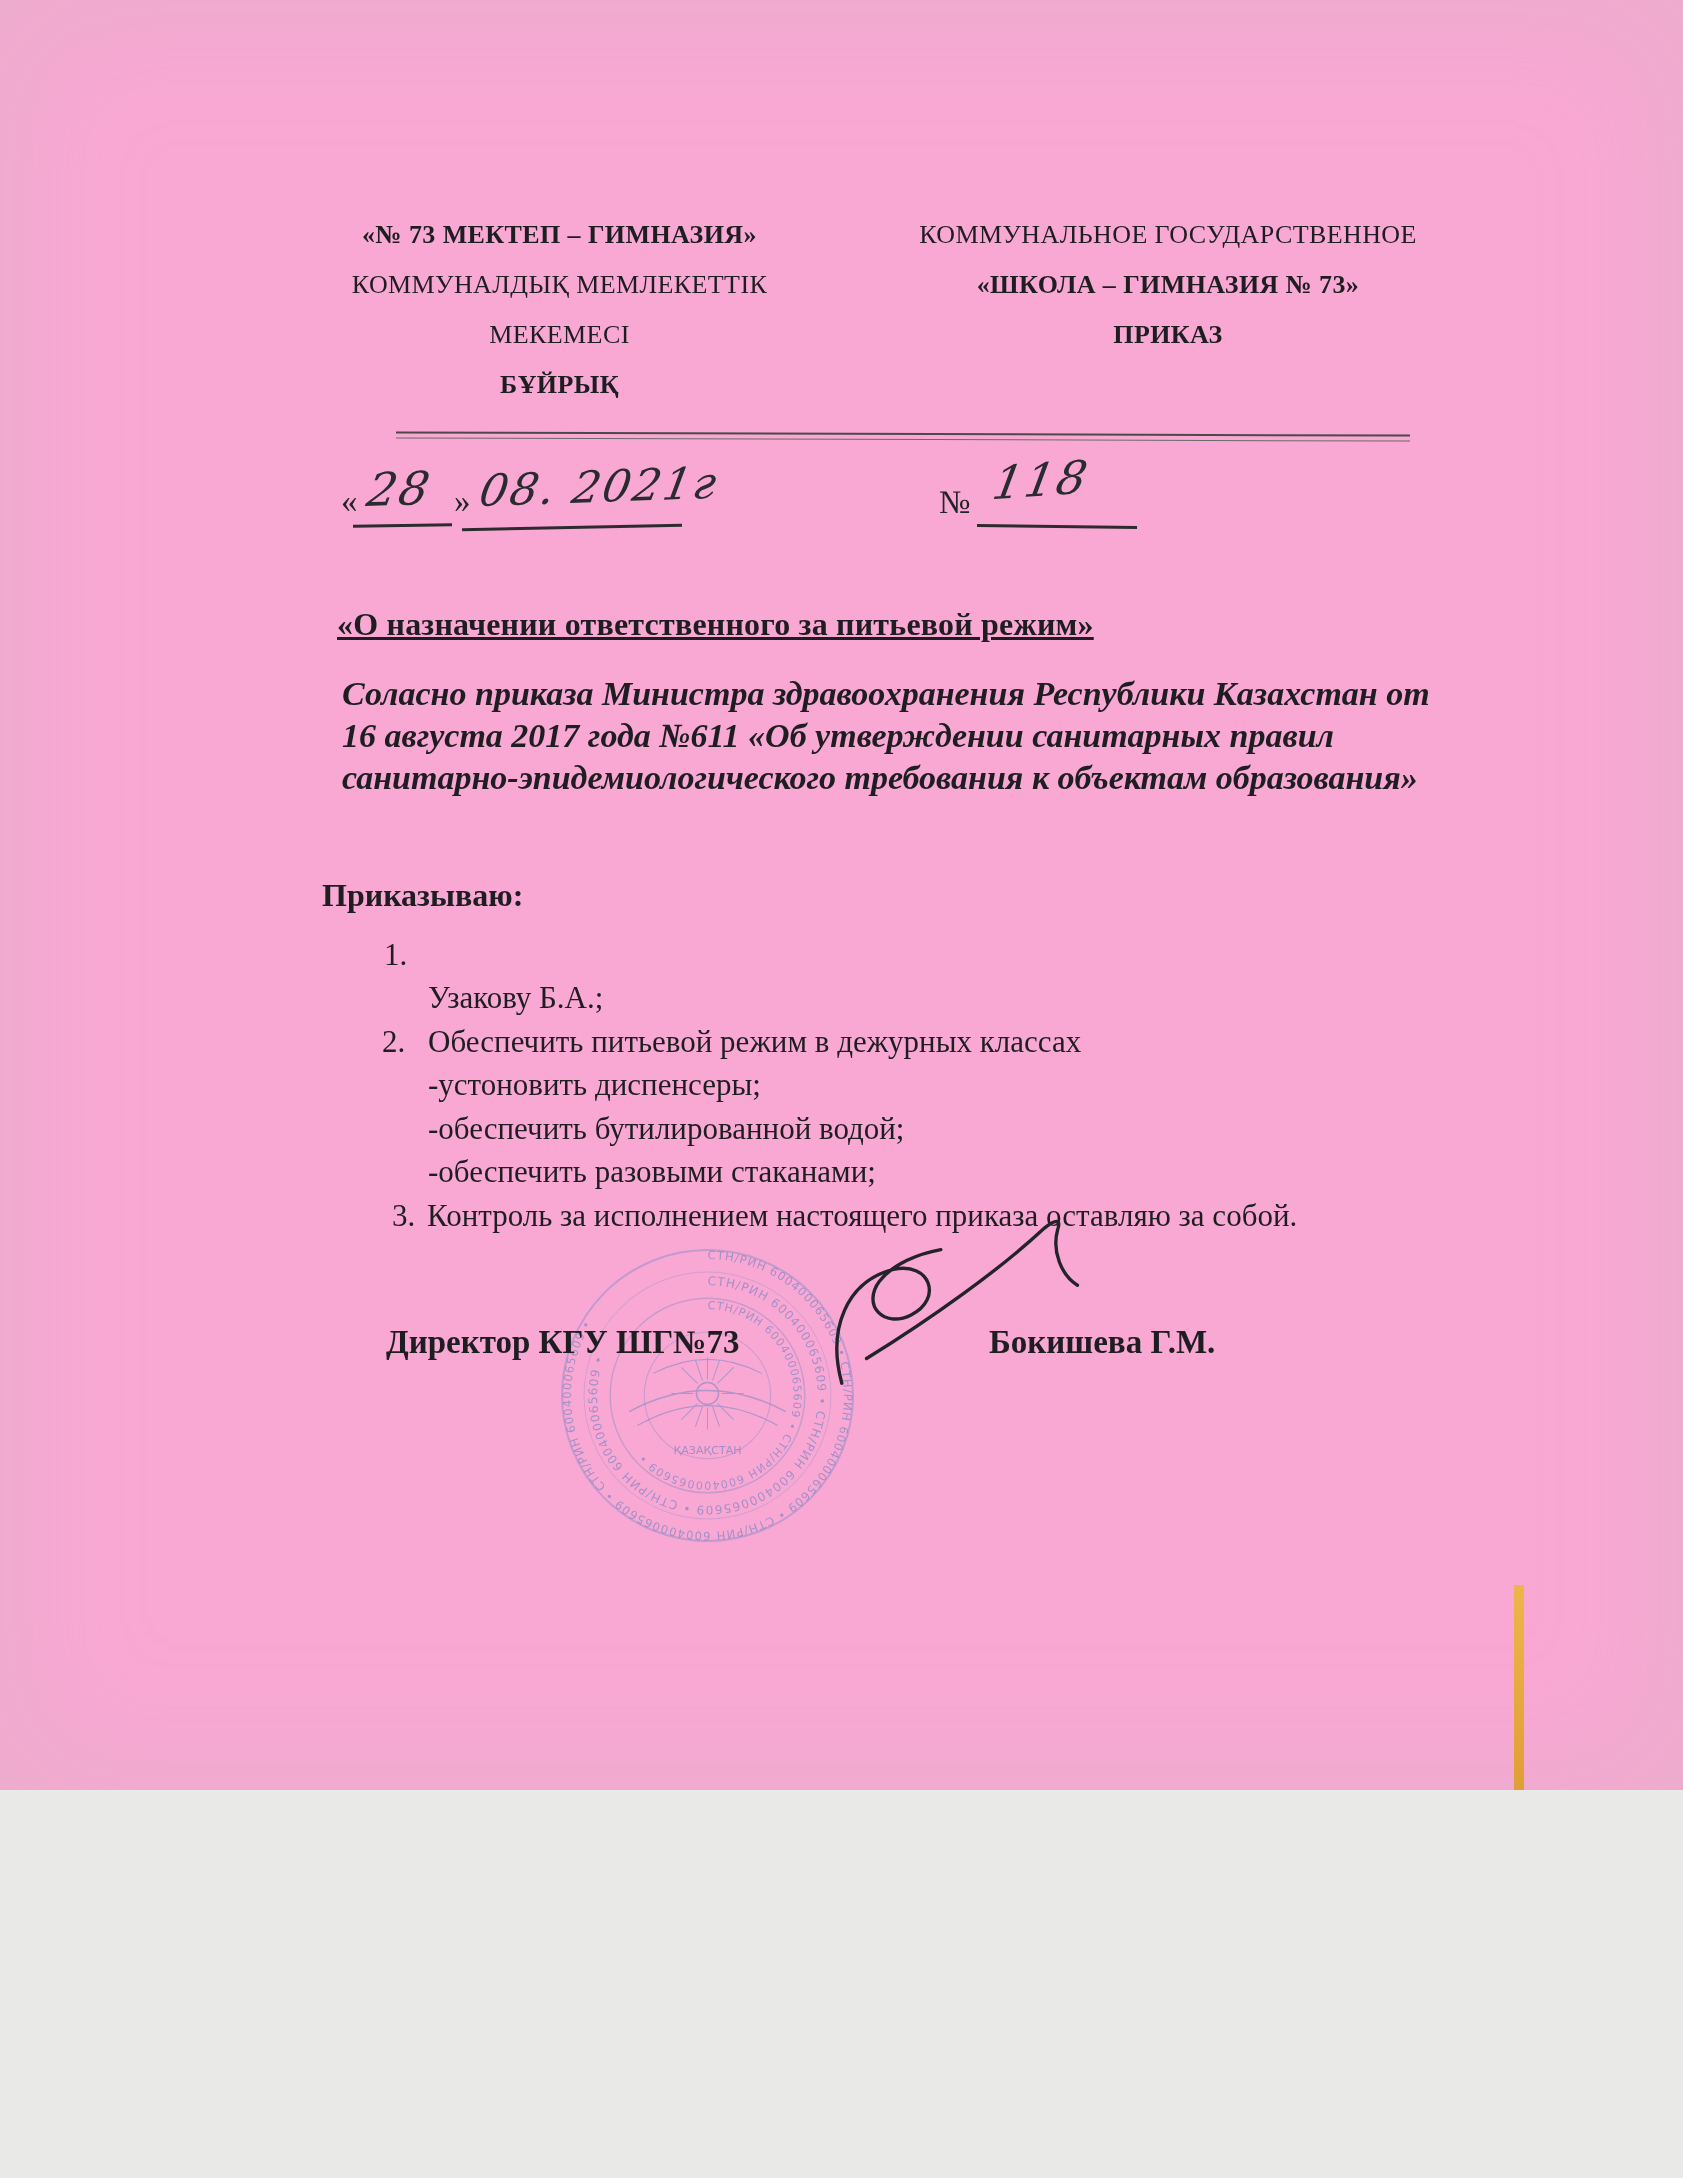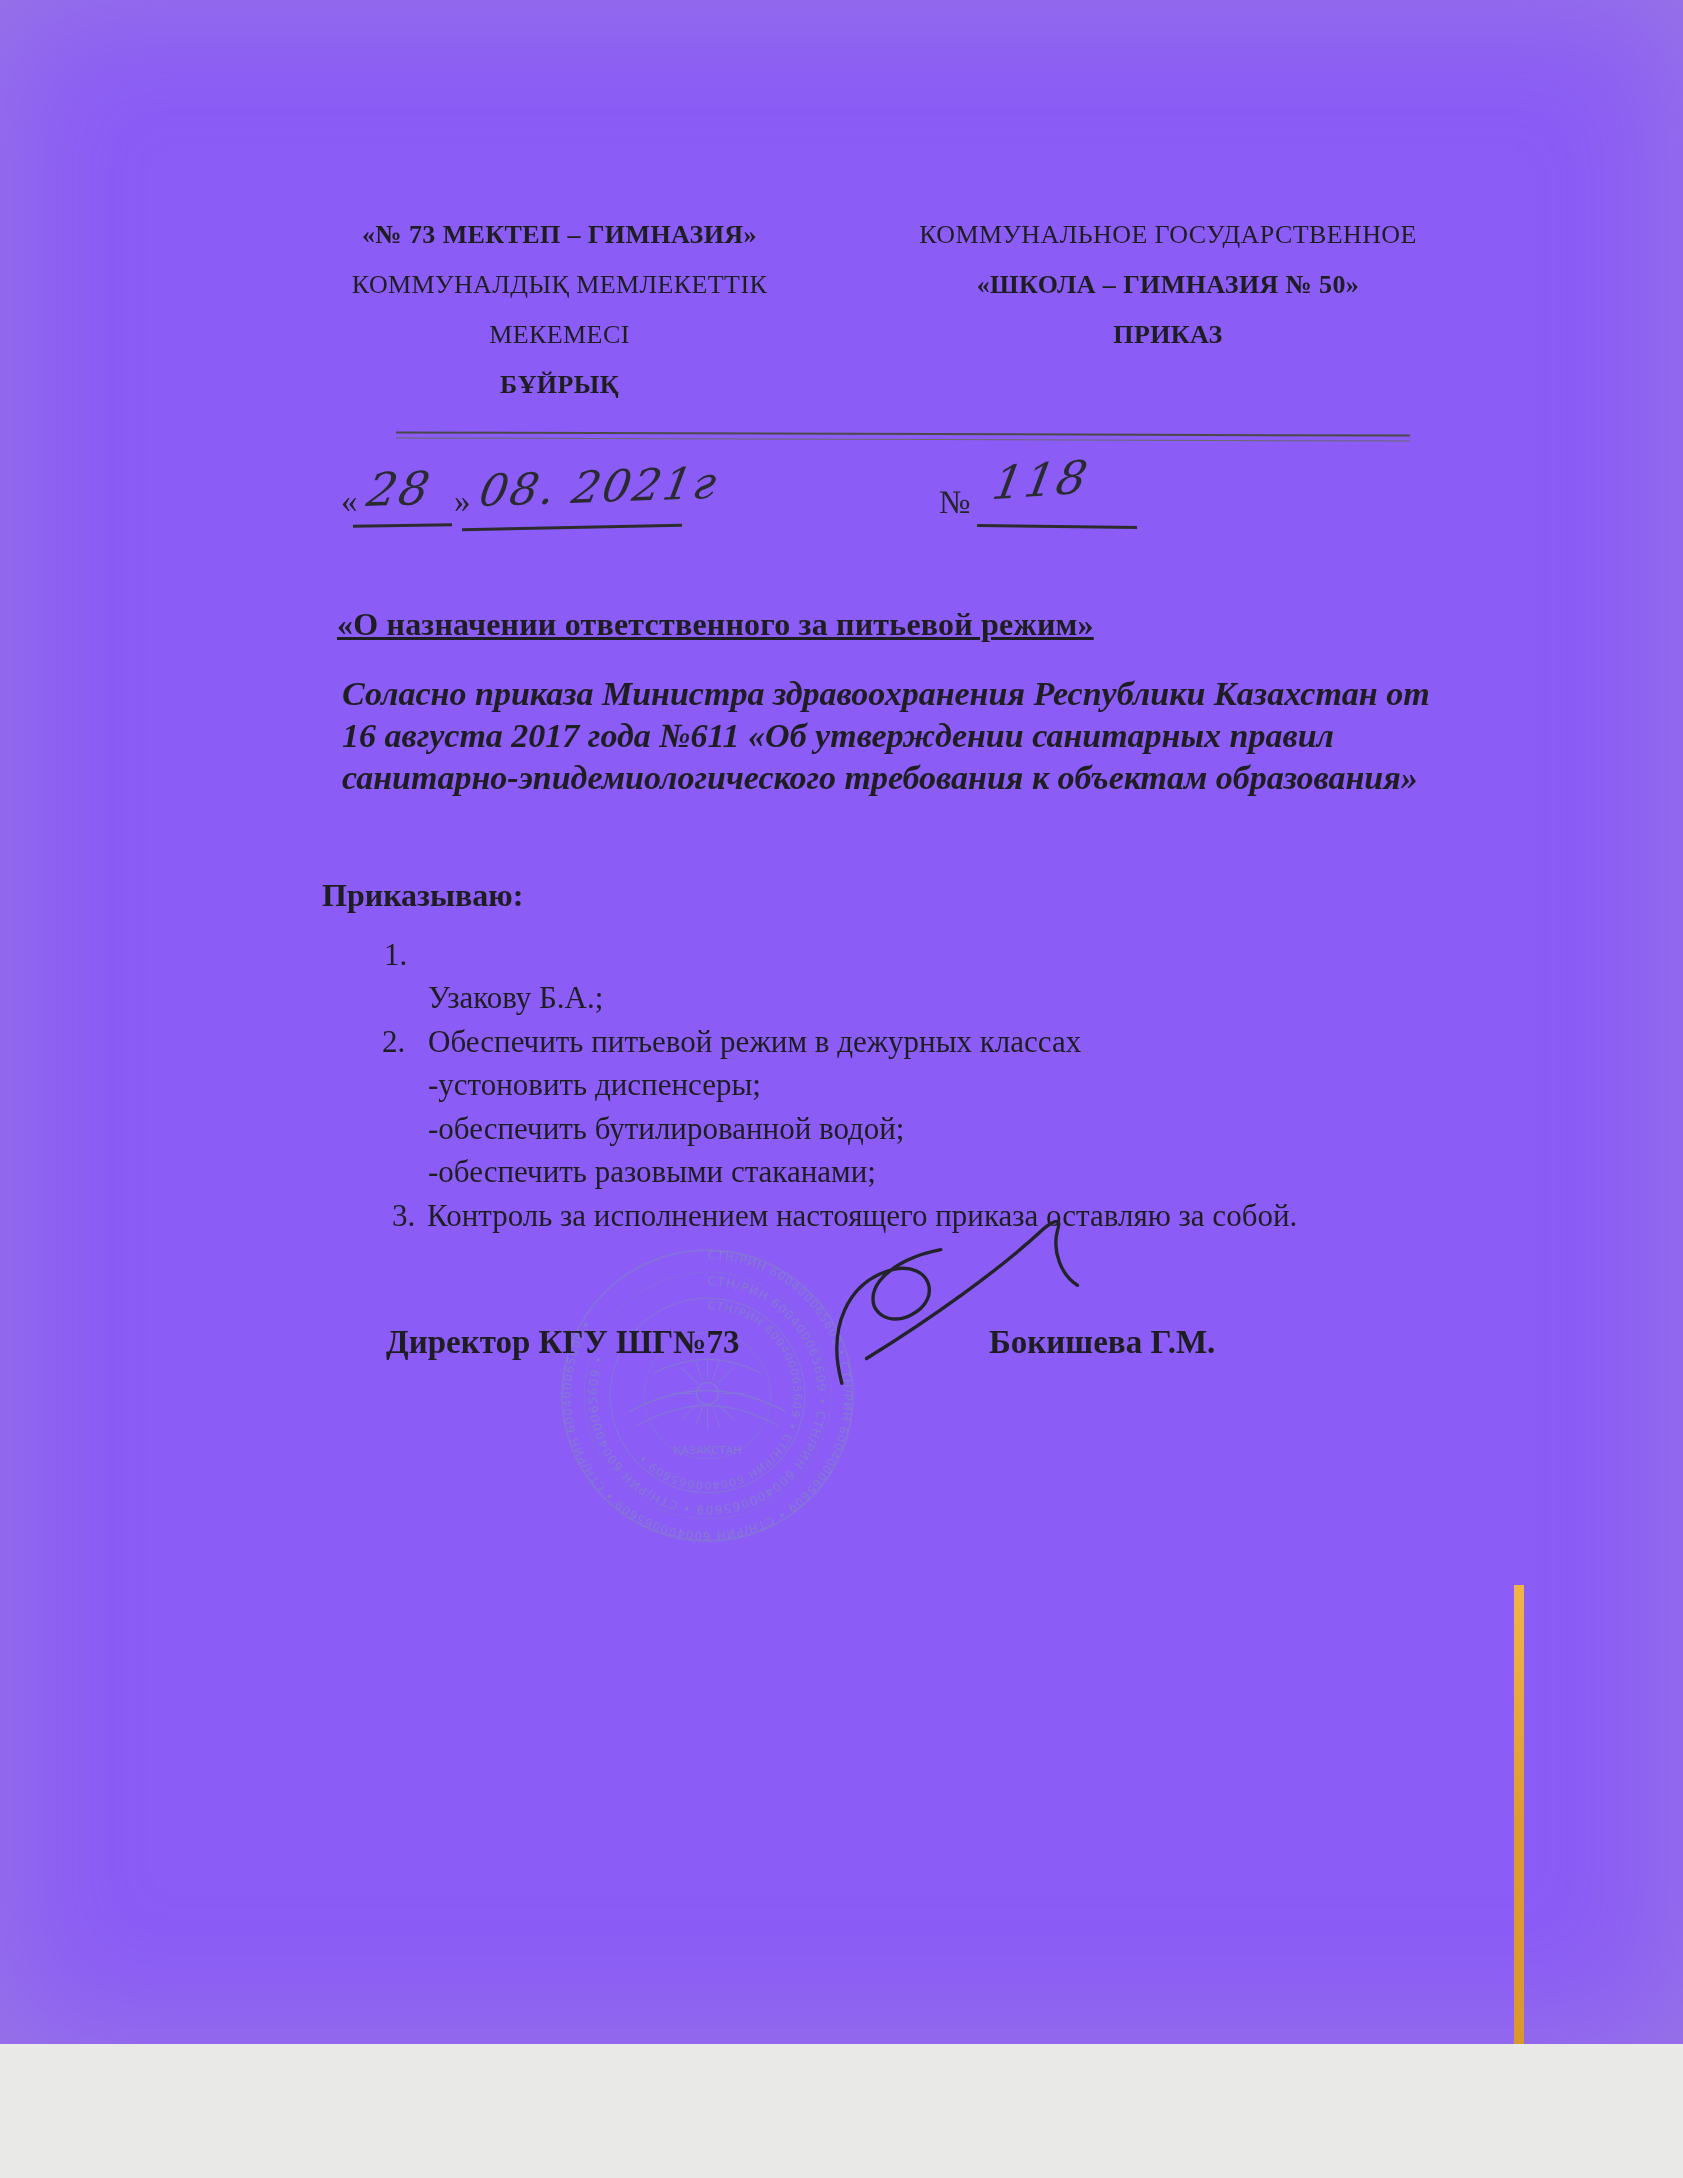--- a/index.html
+++ b/index.html
@@ -1,20 +1,20 @@
 <!DOCTYPE html>
 <html><head>
 <meta charset="utf-8">
 <style>
   html,body{margin:0;padding:0;background:#e9e9e7;}
   #page{
     position:relative;
-    width:1683px;height:2044px;
+    width:1683px;height:1790px;
     margin:0 auto;
-    background:#8b5cf6;
+    background:#f9a8d4;
     box-shadow:inset 0 0 139px rgba(190,190,184,.28);
     font-family:"Liberation Serif","DejaVu Serif",serif;
     color:#1e1e22;
     overflow:hidden;
   }
   .abs{position:absolute;}
   
   .hdr{line-height:50px;text-align:center;font-size:26px;letter-spacing:0.4px;}
   .hdr .b{font-weight:bold;}
   .hdr-left{left:287px;top:210px;width:545px;}
@@ -53,21 +53,21 @@
 
   <div class="abs hdr hdr-left">
     <div class="b">«№ 73 МЕКТЕП – ГИМНАЗИЯ»</div>
     <div>КОММУНАЛДЫҚ МЕМЛЕКЕТТІК</div>
     <div>МЕКЕМЕСІ</div>
     <div class="b">БҰЙРЫҚ</div>
   </div>
 
   <div class="abs hdr hdr-right">
     <div>КОММУНАЛЬНОЕ ГОСУДАРСТВЕННОЕ</div>
-    <div class="b">«ШКОЛА – ГИМНАЗИЯ № 50»</div>
+    <div class="b">«ШКОЛА – ГИМНАЗИЯ № 73»</div>
     <div class="b">ПРИКАЗ</div>
   </div>
 
   <div class="abs rule"></div>
 
   <div class="abs print-sym" style="left:341px;top:483px;">«</div>
   <div class="abs hand" style="left:368px;top:462px;">28</div>
   <div class="abs uline" style="left:353px;top:524px;width:99px;transform:rotate(-1deg);"></div>
   <div class="abs print-sym" style="left:454px;top:483px;">»</div>
   <div class="abs hand" style="left:481px;top:461px;font-size:44px;">08. 2021г</div>

